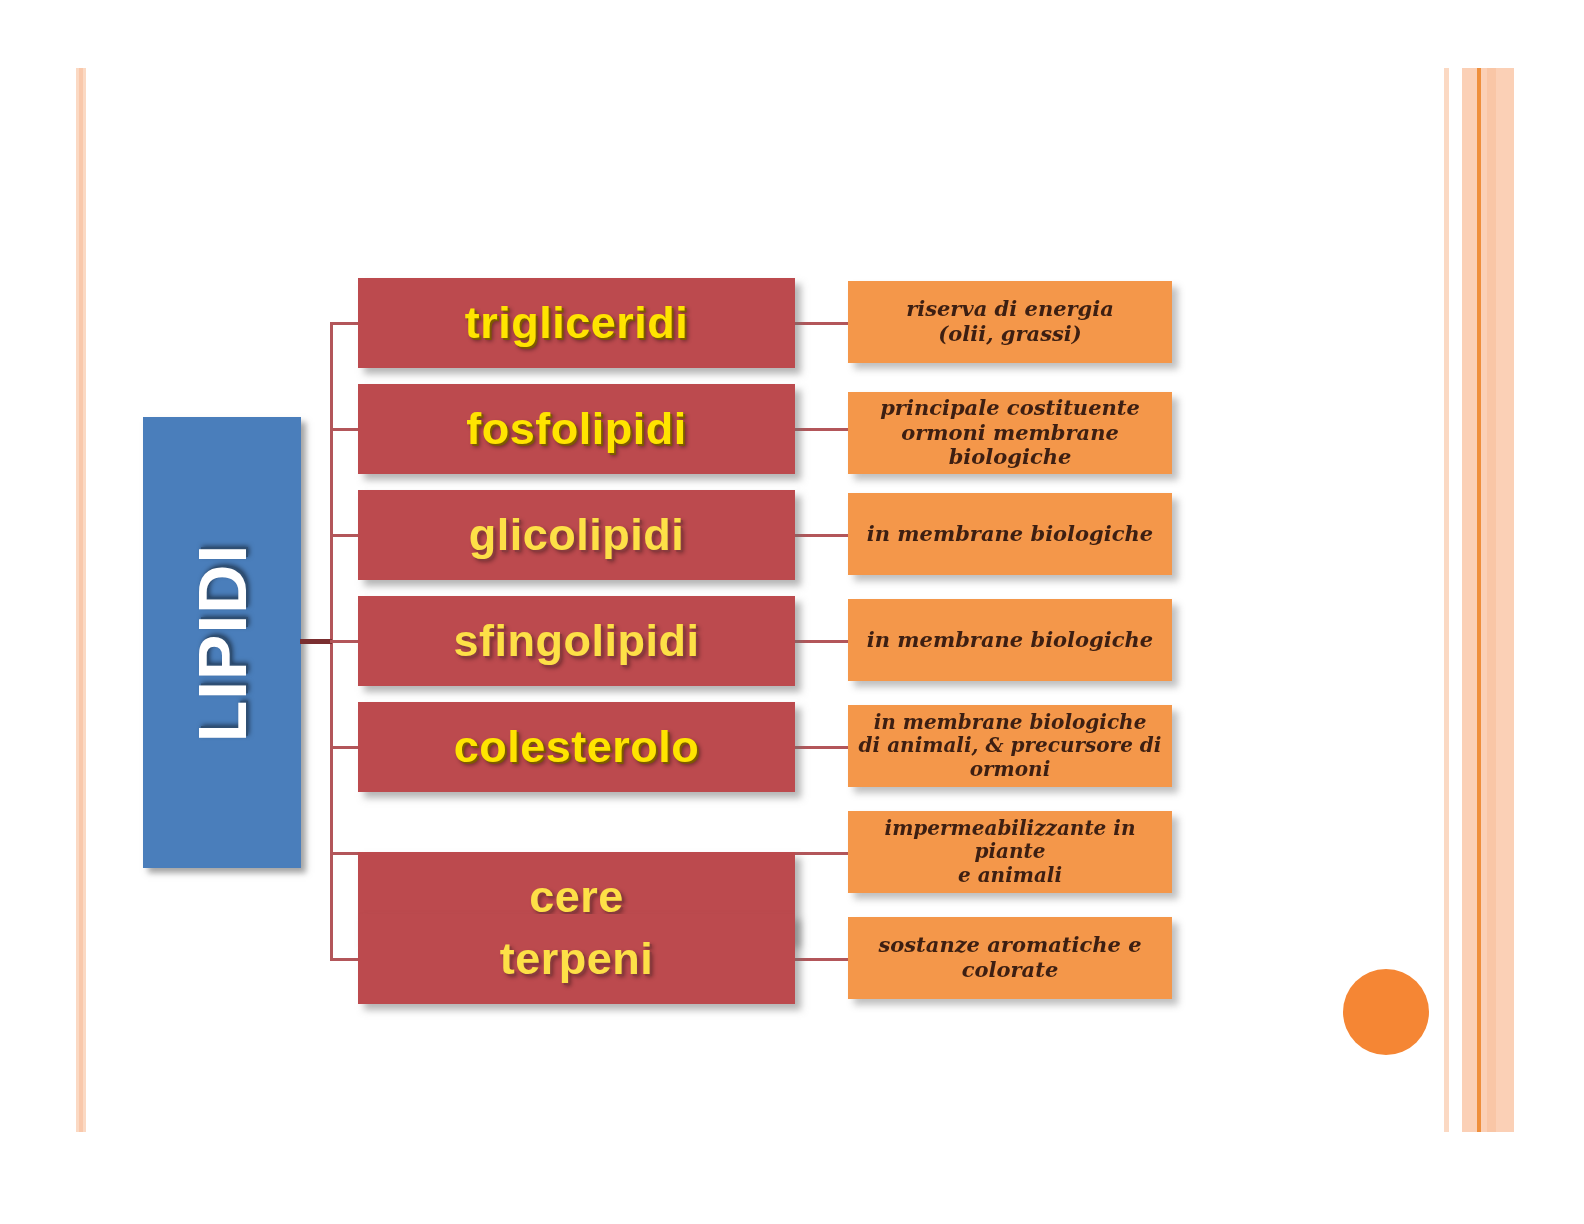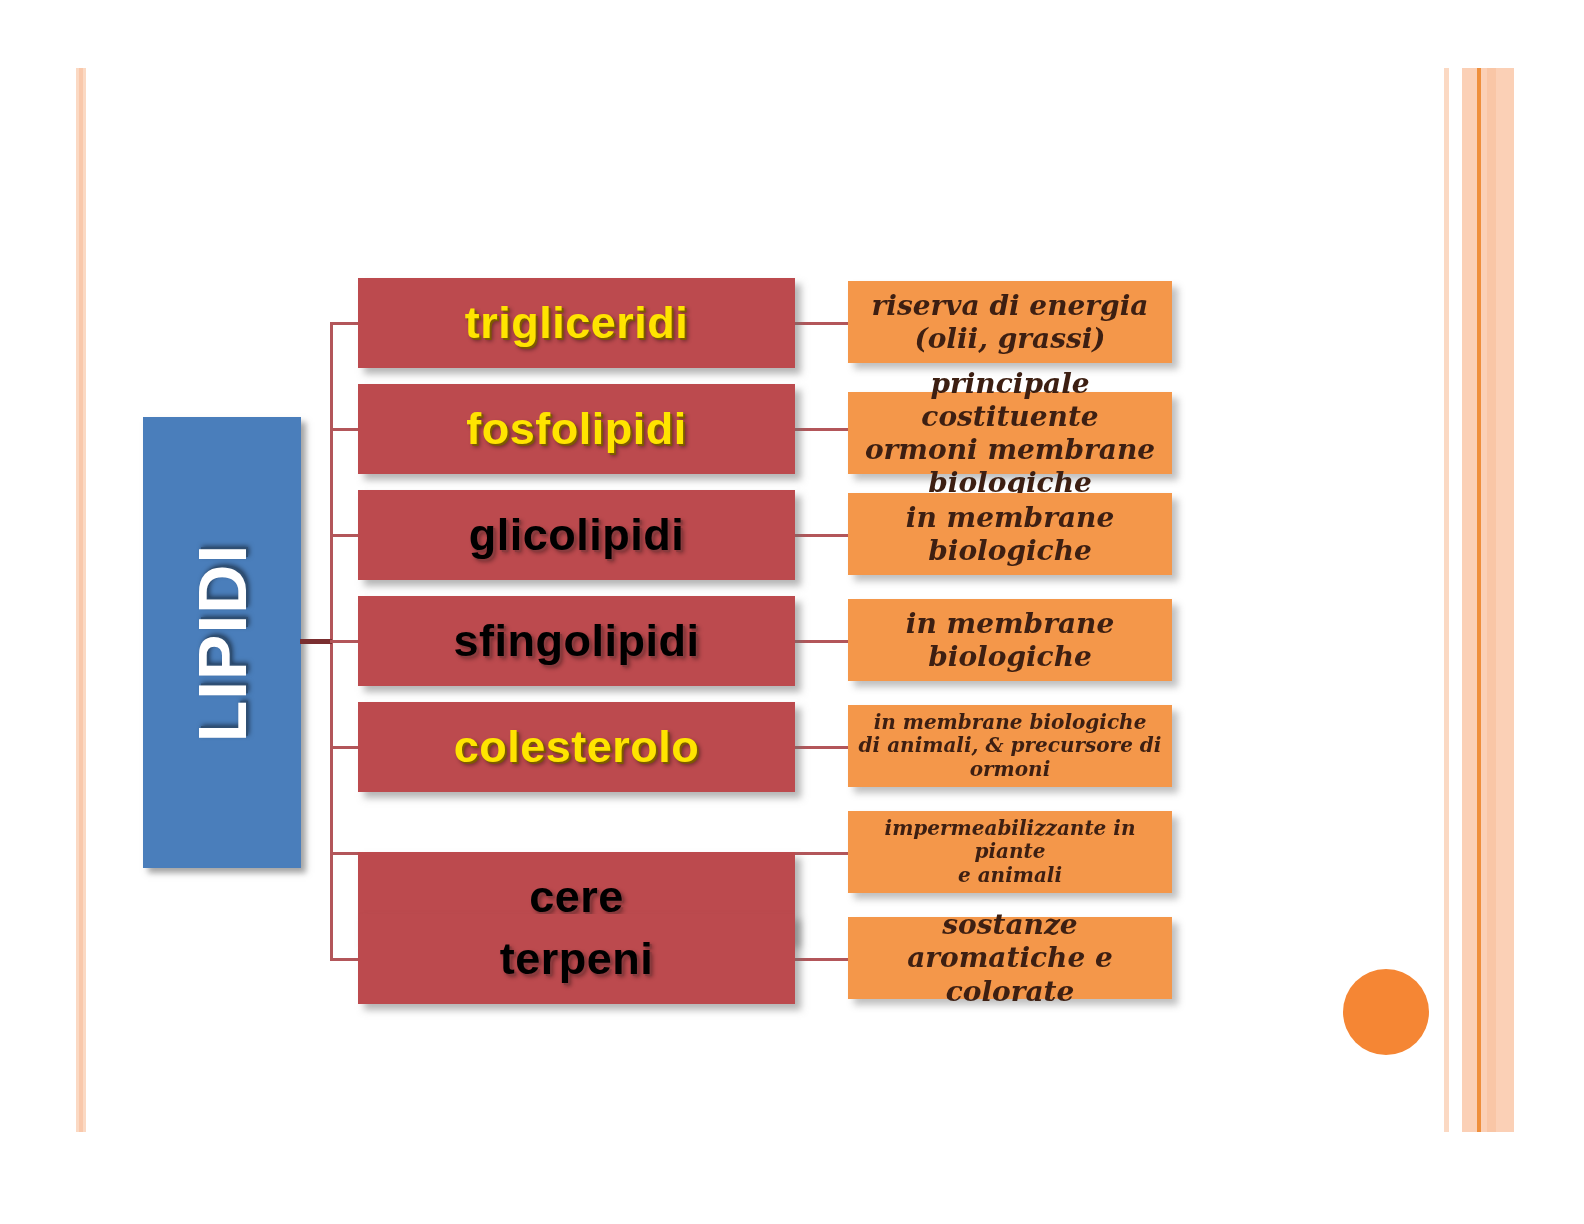--- a/index.html
+++ b/index.html
@@ -111,42 +111,42 @@
     font-size: 45px;
     font-weight: bold;
     letter-spacing: 0.5px;
   }
   .cat-yellow {
     color: #ffe400;
     text-shadow: 2px 2px 0 #7d5a00, 3px 3px 4px rgba(0,0,0,0.45);
     text-align: center;
   }
   .cat-white {
-    color: #000000;
+    color: #fde047;
     text-shadow: 2px 2px 0 #8a3b3e, 3px 3px 4px rgba(0,0,0,0.4);
   }
 
   .row-desc {
     position: absolute;
     left: 848px;
     width: 324px;
     height: 82px;
     background: #f4974a;
     box-shadow: 6px 6px 7px rgba(115,115,115,0.45);
     display: flex;
     align-items: center;
     justify-content: center;
     text-align: center;
     padding: 0 6px;
     box-sizing: border-box;
   }
   .desc-label {
     font-family: "DejaVu Serif", serif;
     font-style: italic;
-    font-size: 28px;
+    font-size: 21px;
     line-height: 1.18;
     color: #3d1f12;
     font-weight: 600;
   }
   .desc-label.small { font-size: 20px; }
 </style>
 </head>
 <body>
 
 <div id="slide">

